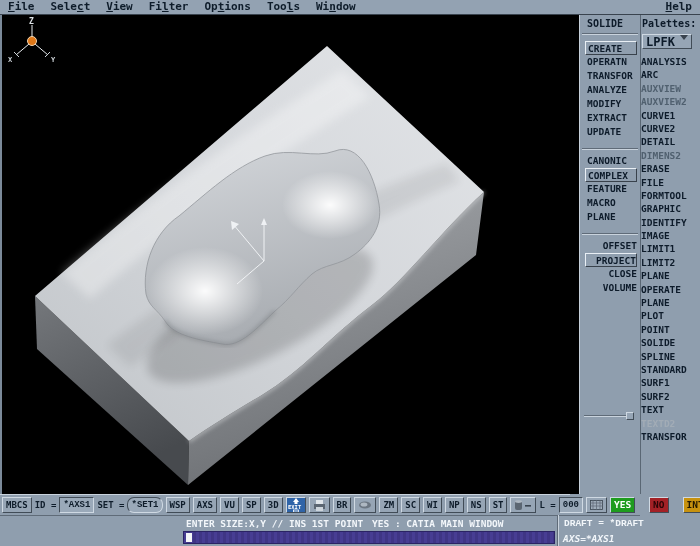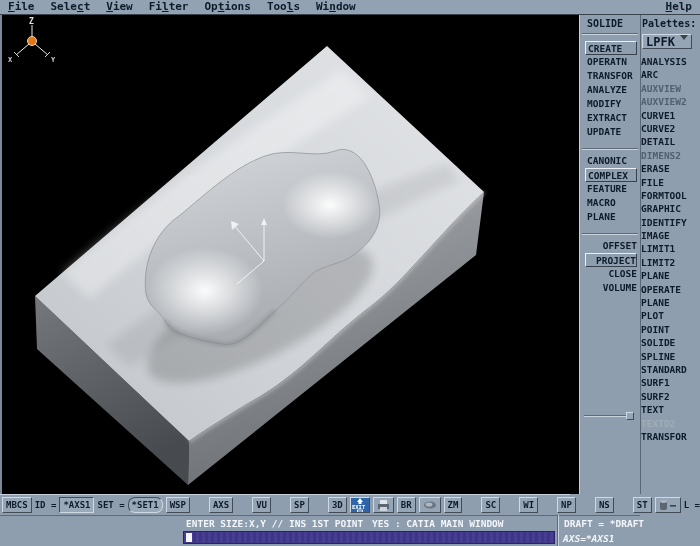--- a/index.html
+++ b/index.html
@@ -10,21 +10,21 @@
     background:#8f9eae;
     position:relative; overflow:hidden;
     color:#0e1c2a;
   }
   u { text-decoration:underline; }
 
   
   .up   { border-top:1px solid #cfd9e3; border-left:1px solid #cfd9e3;
           border-right:1px solid #414c57; border-bottom:1px solid #414c57; }
   .down { border-top:1px solid #414c57; border-left:1px solid #414c57;
-          border-right:1px solid #cfd9e3; border-bottom:1px solid #cfd9e3; }
+          border-right:1px solid #cfd9e3; border-bottom:1px solid #cfd9e3;font-family:Liberation Mono, monospace; }
 
   
   #menubar { position:absolute; left:0; top:0; width:700px; height:15px;
     background:#93a2b2; border-bottom:1px solid #39434e;
     display:flex; align-items:center; font-size:11px; }
   .menu-item { padding:0 8px; height:15px; line-height:14px; cursor:default; }
   #menu-right { margin-left:auto; display:flex; }
 
   
   #viewport { position:absolute; left:0; top:15px; width:579px; height:479px;
@@ -54,36 +54,36 @@
   
   #toolbar { position:absolute; left:0; top:494px; width:570px; height:21px;
     background:#8f9eae; border-top:1px solid #c9d3dd;
     display:flex; align-items:center; gap:3px; padding:0 4px 0 2px; font-size:9px; }
   .tb { height:16px; line-height:14px; background:#96a5b5; padding:0 3px;
     display:flex; align-items:center; justify-content:center; white-space:nowrap; color:#0e1c2a; }
   .tb-field { height:16px; line-height:14px; background:#9aa9b9; padding:0 3px;
     display:flex; align-items:center; white-space:nowrap; }
   .tb-label { white-space:nowrap; }
   #exit-btn { background:#2f64a8; width:25px; padding:0; }
-  .tb-group { display:flex; gap:19px; align-items:center; }
+  .tb-group { display:flex; gap:3px; align-items:center; }
   #answer-group { margin-left:auto; display:flex; gap:14px; font-size:9.5px; }
   #yes-btn { background:#1e9c1e; color:#fff; }
   #no-btn  { background:#a32126; color:#2b0406; }
   #int-btn { background:#c7920f; color:#201700; }
 
   
   #msg-row { position:absolute; left:0; top:515px; width:640px; height:15px;
     background:#8f9eae; border-top:1px solid #5f6b78; font-size:9.5px; color:#f2f6fa; }
   #input-row { position:absolute; left:0; top:530px; width:700px; height:16px;
     background:#8f9eae; font-size:9.5px; color:#f2f6fa; }
   #prompt-text { position:absolute; left:186px; top:2px; white-space:nowrap; }
   #window-msg  { position:absolute; left:372px; top:2px; white-space:nowrap; }
   #status-divider { position:absolute; left:557px; top:515px; width:2px; height:31px;
     border-left:1px solid #5f6b78; border-right:1px solid #c9d3dd; }
-  #draft-text { position:absolute; left:564px; top:2px; white-space:nowrap; }
+  #draft-text { position:absolute; left:564px; top:2px; white-space:nowrap;font-family:Liberation Mono, monospace; }
   #axs-text { position:absolute; left:563px; top:3px; white-space:nowrap;font-style:italic; }
   #vu-text  { position:absolute; left:646px; top:21px; white-space:nowrap; }
   #cmd-input { position:absolute; left:183px; top:1px; width:372px; height:13px;
     background:repeating-linear-gradient(90deg,#473d93 0 3px,#3f3585 3px 6px);
     border:1px solid #2a2364; }
   #caret { position:absolute; left:2px; top:1px; width:6px; height:9px; background:#f4f6f8; }
 </style>
 </head>
 <body>
 

